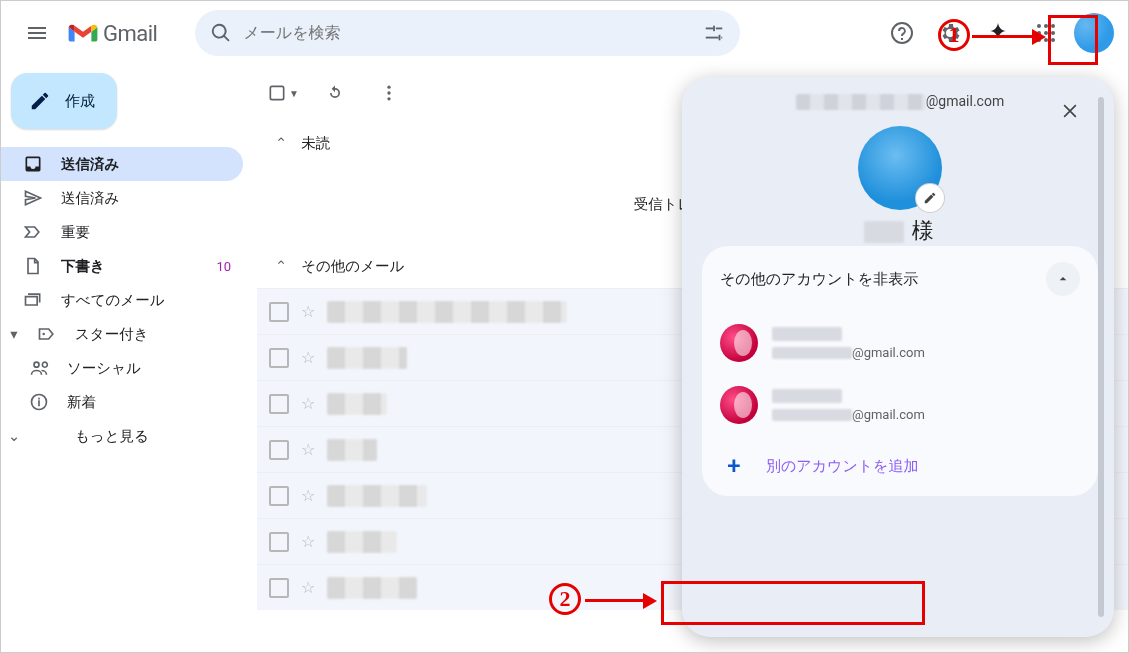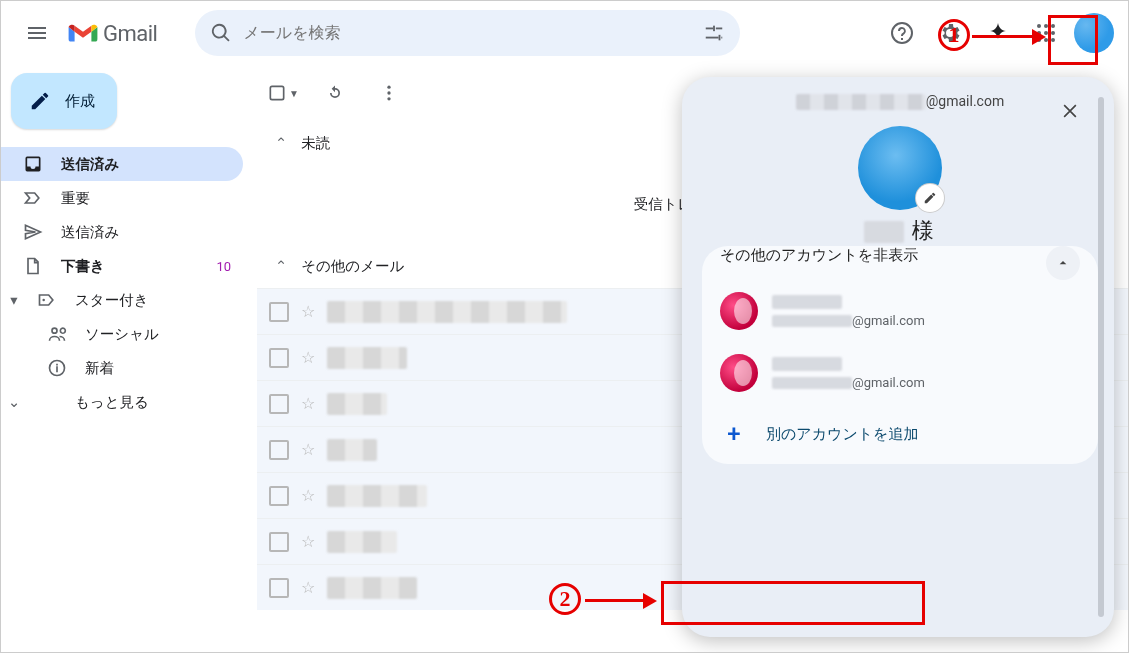--- a/index.html
+++ b/index.html
@@ -92,21 +92,21 @@
     font-size: 15px; color: #001d35; cursor: pointer;
     box-shadow: 0 1px 2px rgba(0,0,0,0.15);
     margin-bottom: 18px;
   }
   .nav-item {
     height: 34px; display: flex; align-items: center;
     padding: 0 12px 0 22px; border-radius: 0 18px 18px 0;
     font-size: 14.5px; color: #202124; cursor: pointer; gap: 18px;
     margin-right: 14px;
   }
-  .nav-item.indent { padding-left: 46px; }
+  .nav-item.indent { padding-left: 28px; }
   .nav-item.active { background: #d3e3fd; font-weight: 600; }
   .nav-item .count { margin-left: auto; font-size: 13px; color: #a21caf;}
   .nav-item svg { width: 20px; height: 20px; flex-shrink:0; }
   .nav-item.bold span.label { font-weight:600; }
   .expand-caret { width:14px; display:inline-flex; justify-content:center; color:#5f6368;margin-left:-16px;margin-right:-2px;}
 
   
   .main {
     position: absolute; top: 64px; left: 256px; right: 0; bottom: 0;
     padding: 0; background:#fff;
@@ -179,22 +179,22 @@
   .ap-name .blur{display:inline-block;width:40px;height:22px;background:#d7dae0;filter:blur(1px);vertical-align:middle;border-radius:2px;}
   .ap-manage{
     margin: 14px auto 16px; display:block;
     border:1px solid #7a7f87; background:transparent; color:#0b57d0;
     font-size:14.5px; padding: 10px 22px; border-radius: 22px; cursor:pointer;
   }
   .ap-card{
     background:#f8fafd; border-radius:26px; margin: 0 8px; overflow:hidden;
   }
   .ap-card-head{
-    display:flex; justify-content:space-between;
-    padding: 0 18px; font-size:15px; color:#1f1f1f;
+    display:flex; align-items:center; justify-content:space-between;
+    padding: 16px 18px; font-size:15px; color:#1f1f1f;
   }
   .ap-card-head .round{
     width:34px;height:34px;border-radius:50%;background:#eef1f6;
     display:flex;align-items:center;justify-content:center; color:#444;
   }
   .ap-account{
     display:flex; align-items:center; gap:14px; padding: 12px 18px;
   }
   .ap-account .av{
     width:38px;height:38px;border-radius:50%;
@@ -213,21 +213,21 @@
     display:inline-block;width:80px;height:12px;background:#d7dae0;filter:blur(1px);vertical-align:middle;border-radius:2px;
   }
   .ap-add{
     display:flex; align-items:center; gap:18px; padding: 16px 18px;
     border-top: 0; cursor:pointer;
   }
   .ap-add .plus{
     width:28px;height:28px;display:flex;align-items:center;justify-content:center;
     color:#0b57d0; font-size:24px; font-weight:500;
   }
-  .ap-add .txt{ font-size:15px; color:#0c4a6e;}
+  .ap-add .txt{ font-size:15px; color:#8b5cf6;}
 
   
   .anno2-label{
     position:absolute; left:548px; top:582px; width:32px;height:32px;
     border:3px solid #e60000; border-radius:50%; color:#e60000;
     font-size:22px; font-weight:bold; font-family:'Times New Roman',serif;
     display:flex;align-items:center;justify-content:center; pointer-events:none;
   }
   .anno2-arrow{
     position:absolute; left:584px; top:598px; width:72px; height:4px; pointer-events:none;
@@ -337,36 +337,42 @@
   </div>
 
   <div class="nav-item active bold">
     <svg viewBox="0 0 24 24">
         <path fill="#202124" d="M19 3H5a2 2 0 0 0-2 2v14a2 2 0 0 0 2 2h14a2 2 0 0 0 2-2V5a2 2 0 0 0-2-2zm0 12h-4a3 3 0 0 1-6 0H5V5h14z"></path>
       </svg>
     <span class="label">送信済み</span>
   </div>
   <div class="nav-item">
     <svg viewBox="0 0 24 24">
+        <path fill="none" stroke="#5f6368" stroke-width="2" d="M3 20l18-8L3 4v6l12 2-12 2z"></path>
+      </svg>
+    <span class="label">送信済み</span>
+  </div>
+  <div class="nav-item">
+    <svg viewBox="0 0 24 24">
         <path fill="none" stroke="#5f6368" stroke-width="2" d="M3 6h11l5 6-5 6H3l5-6z"></path>
       </svg>
     <span class="label">重要</span>
-  </div>
-  <div class="nav-item">
-    <svg viewBox="0 0 24 24">
-        <path fill="none" stroke="#5f6368" stroke-width="2" d="M3 20l18-8L3 4v6l12 2-12 2z"></path>
-      </svg>
-    <span class="label">送信済み</span>
   </div>
   <div class="nav-item bold">
     <svg viewBox="0 0 24 24">
         <path fill="none" stroke="#5f6368" stroke-width="2" d="M6 3h8l4 4v14H6zM14 3v5h5"></path>
       </svg>
     <span class="label">下書き</span>
     <span class="count">10</span>
+  </div>
+  <div class="nav-item">
+    <svg viewBox="0 0 24 24">
+        <path fill="none" stroke="#5f6368" stroke-width="2" d="M3 8h14v10H3zM6 5h14v10"></path>
+      </svg>
+    <span class="label">すべてのメール</span>
   </div>
   <div class="nav-item">
     <span class="expand-caret">▾</span>
     <svg viewBox="0 0 24 24">
         <path fill="none" stroke="#5f6368" stroke-width="2" d="M3 6h11l5 6-5 6H3z"></path>
         <circle cx="8" cy="12" r="1.5" fill="#5f6368"></circle>
       </svg>
     <span class="label">スター付き</span>
   </div>
   <div class="nav-item indent">

